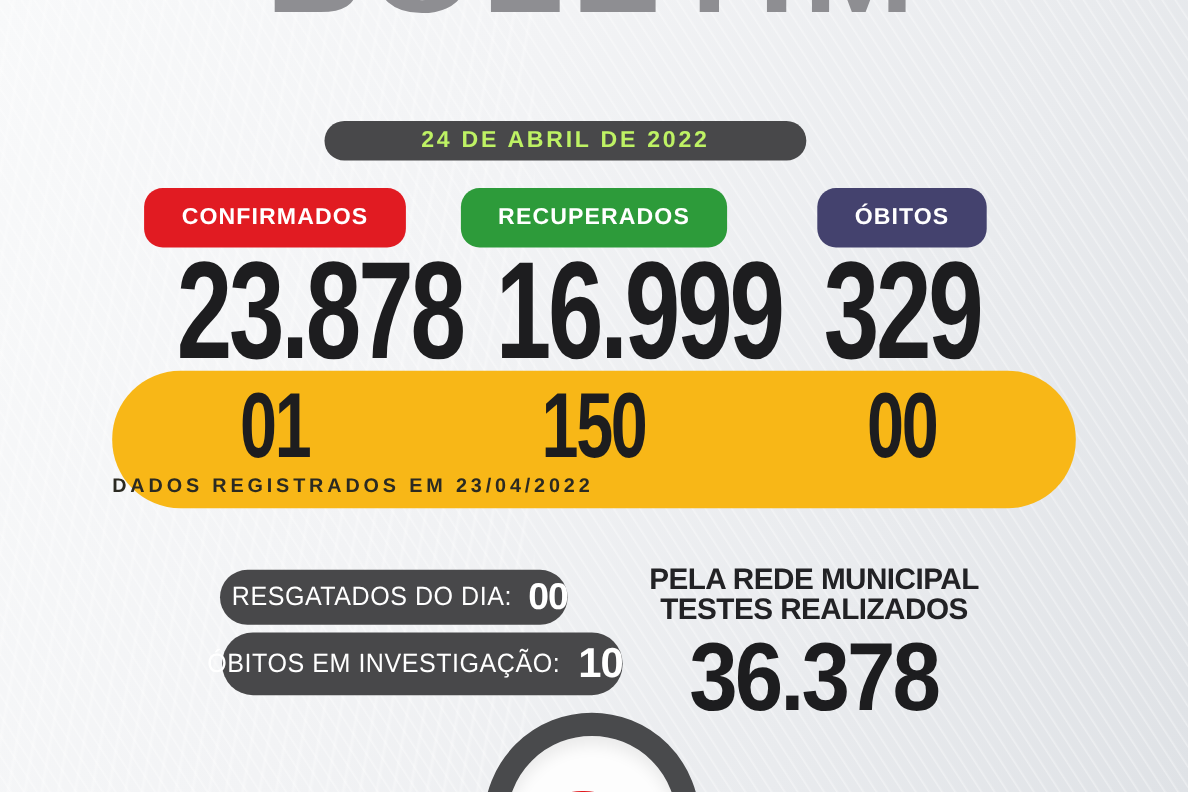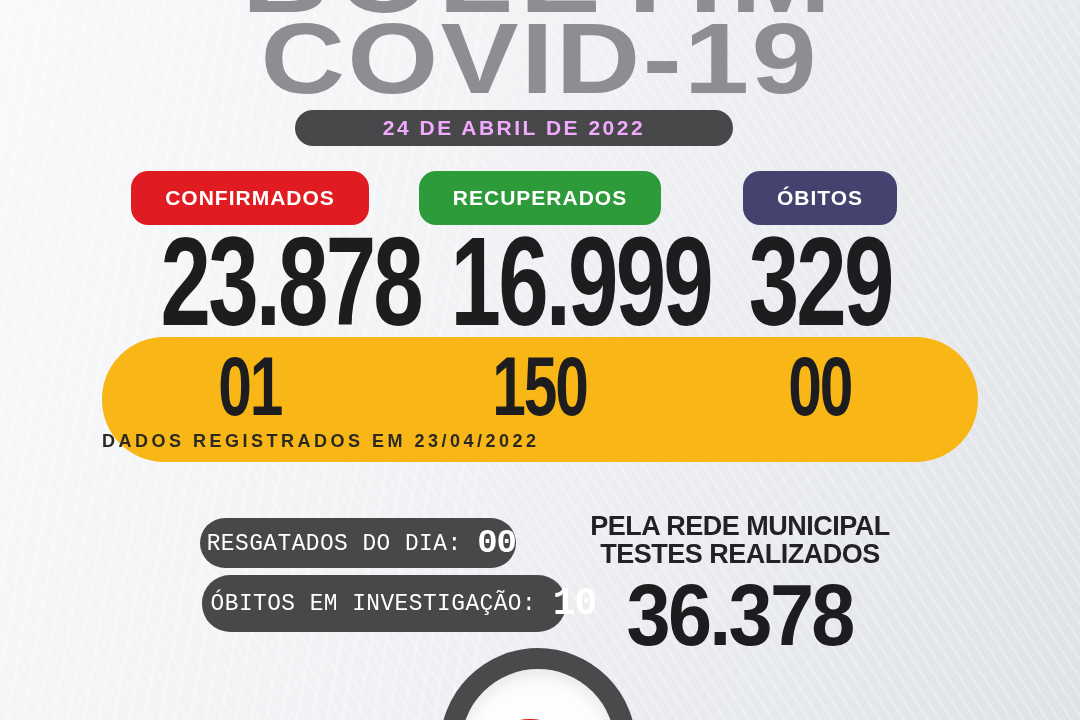--- a/index.html
+++ b/index.html
@@ -28,21 +28,21 @@
   .num{display:inline-block;transform:scaleX(.72);transform-origin:center;}
 
   
   .title{position:absolute;left:0;width:100%;text-align:center;margin:0;
          color:#8e8e92;font-weight:800;line-height:1;white-space:nowrap;}
   .title-boletim{top:-76px;font-size:104px;letter-spacing:6px;}
   .title-covid{top:8px;font-size:100px;letter-spacing:2px;}
 
   .date-pill{
     position:absolute;left:295px;top:110px;width:438px;height:36px;
-    background:#48484a;border-radius:18px;color:#f0abfc;
+    background:#48484a;border-radius:18px;color:#bef264;
     display:flex;align-items:center;justify-content:center;
     font-size:21px;font-weight:700;letter-spacing:2.5px;white-space:nowrap;
   }
 
   
   .stat{position:absolute;top:171px;width:280px;text-align:center;}
   .stat-c1{left:110px;} .stat-c2{left:400px;} .stat-c3{left:680px;}
   .stat-pill{
     display:inline-block;height:34px;line-height:34px;border-radius:17px;
     padding:10px 34px;color:#fff;font-size:21px;font-weight:700;letter-spacing:1px;
@@ -70,21 +70,21 @@
          font-size:84px;font-weight:800;letter-spacing:-3px;color:#1d1d1f;line-height:.85;}
   .delta-0{left:8px;} .delta-1{left:298px;} .delta-2{left:578px;}
   .banner-caption{
     position:absolute;bottom:10px;left:0;width:100%;
     font-size:18px;font-weight:700;letter-spacing:3.5px;color:#2b2a22;white-space:nowrap;
   }
 
   
   .info-pill{
     position:absolute;background:#48484a;color:#fff;border-radius:28px;
-    display:flex;align-items:center;justify-content:space-between;white-space:nowrap;font-family:Liberation Mono, monospace;
+    display:flex;align-items:center;justify-content:flex-end;white-space:nowrap;
   }
   .info-pill-1{left:200px;top:518px;width:316px;height:50px;border-radius:25px;}
   .info-pill-2{left:202px;top:575px;width:364px;height:57px;}
   .info-label{font-size:24px;font-weight:400;letter-spacing:.5px;
               display:inline-block;transform:scaleX(.95);}
   .info-value{font-size:34px;font-weight:800;margin-left:8px;letter-spacing:-1px;}
   .info-pill-2 .info-value{font-size:38px;}
 
   
   .tests{position:absolute;left:590px;top:512px;width:300px;text-align:center;color:#222225;}
@@ -103,21 +103,20 @@
   .red-blob{position:absolute;background:#e11b1f;}
   .red-blob-1{left:36px;top:50px;width:66px;height:48px;border-radius:48% 48% 40% 40%;}
 </style>
 </head>
 <body>
 
 <div id="stage">
   <div class="texture"></div>
 
   <h1 class="title title-boletim"><span class="squeeze">BOLETIM</span></h1>
-  <h1 class="title title-covid"><span class="squeeze">COVID-19</span></h1>
 
   <div class="date-pill">
     <span>24 DE ABRIL DE 2022</span>
   </div>
 
   <div class="stat stat-c1">
     <div class="stat-pill"><span>CONFIRMADOS</span></div>
     <div class="stat-value"><span class="num">23.878</span></div>
     <div class="tri"></div>
   </div>

